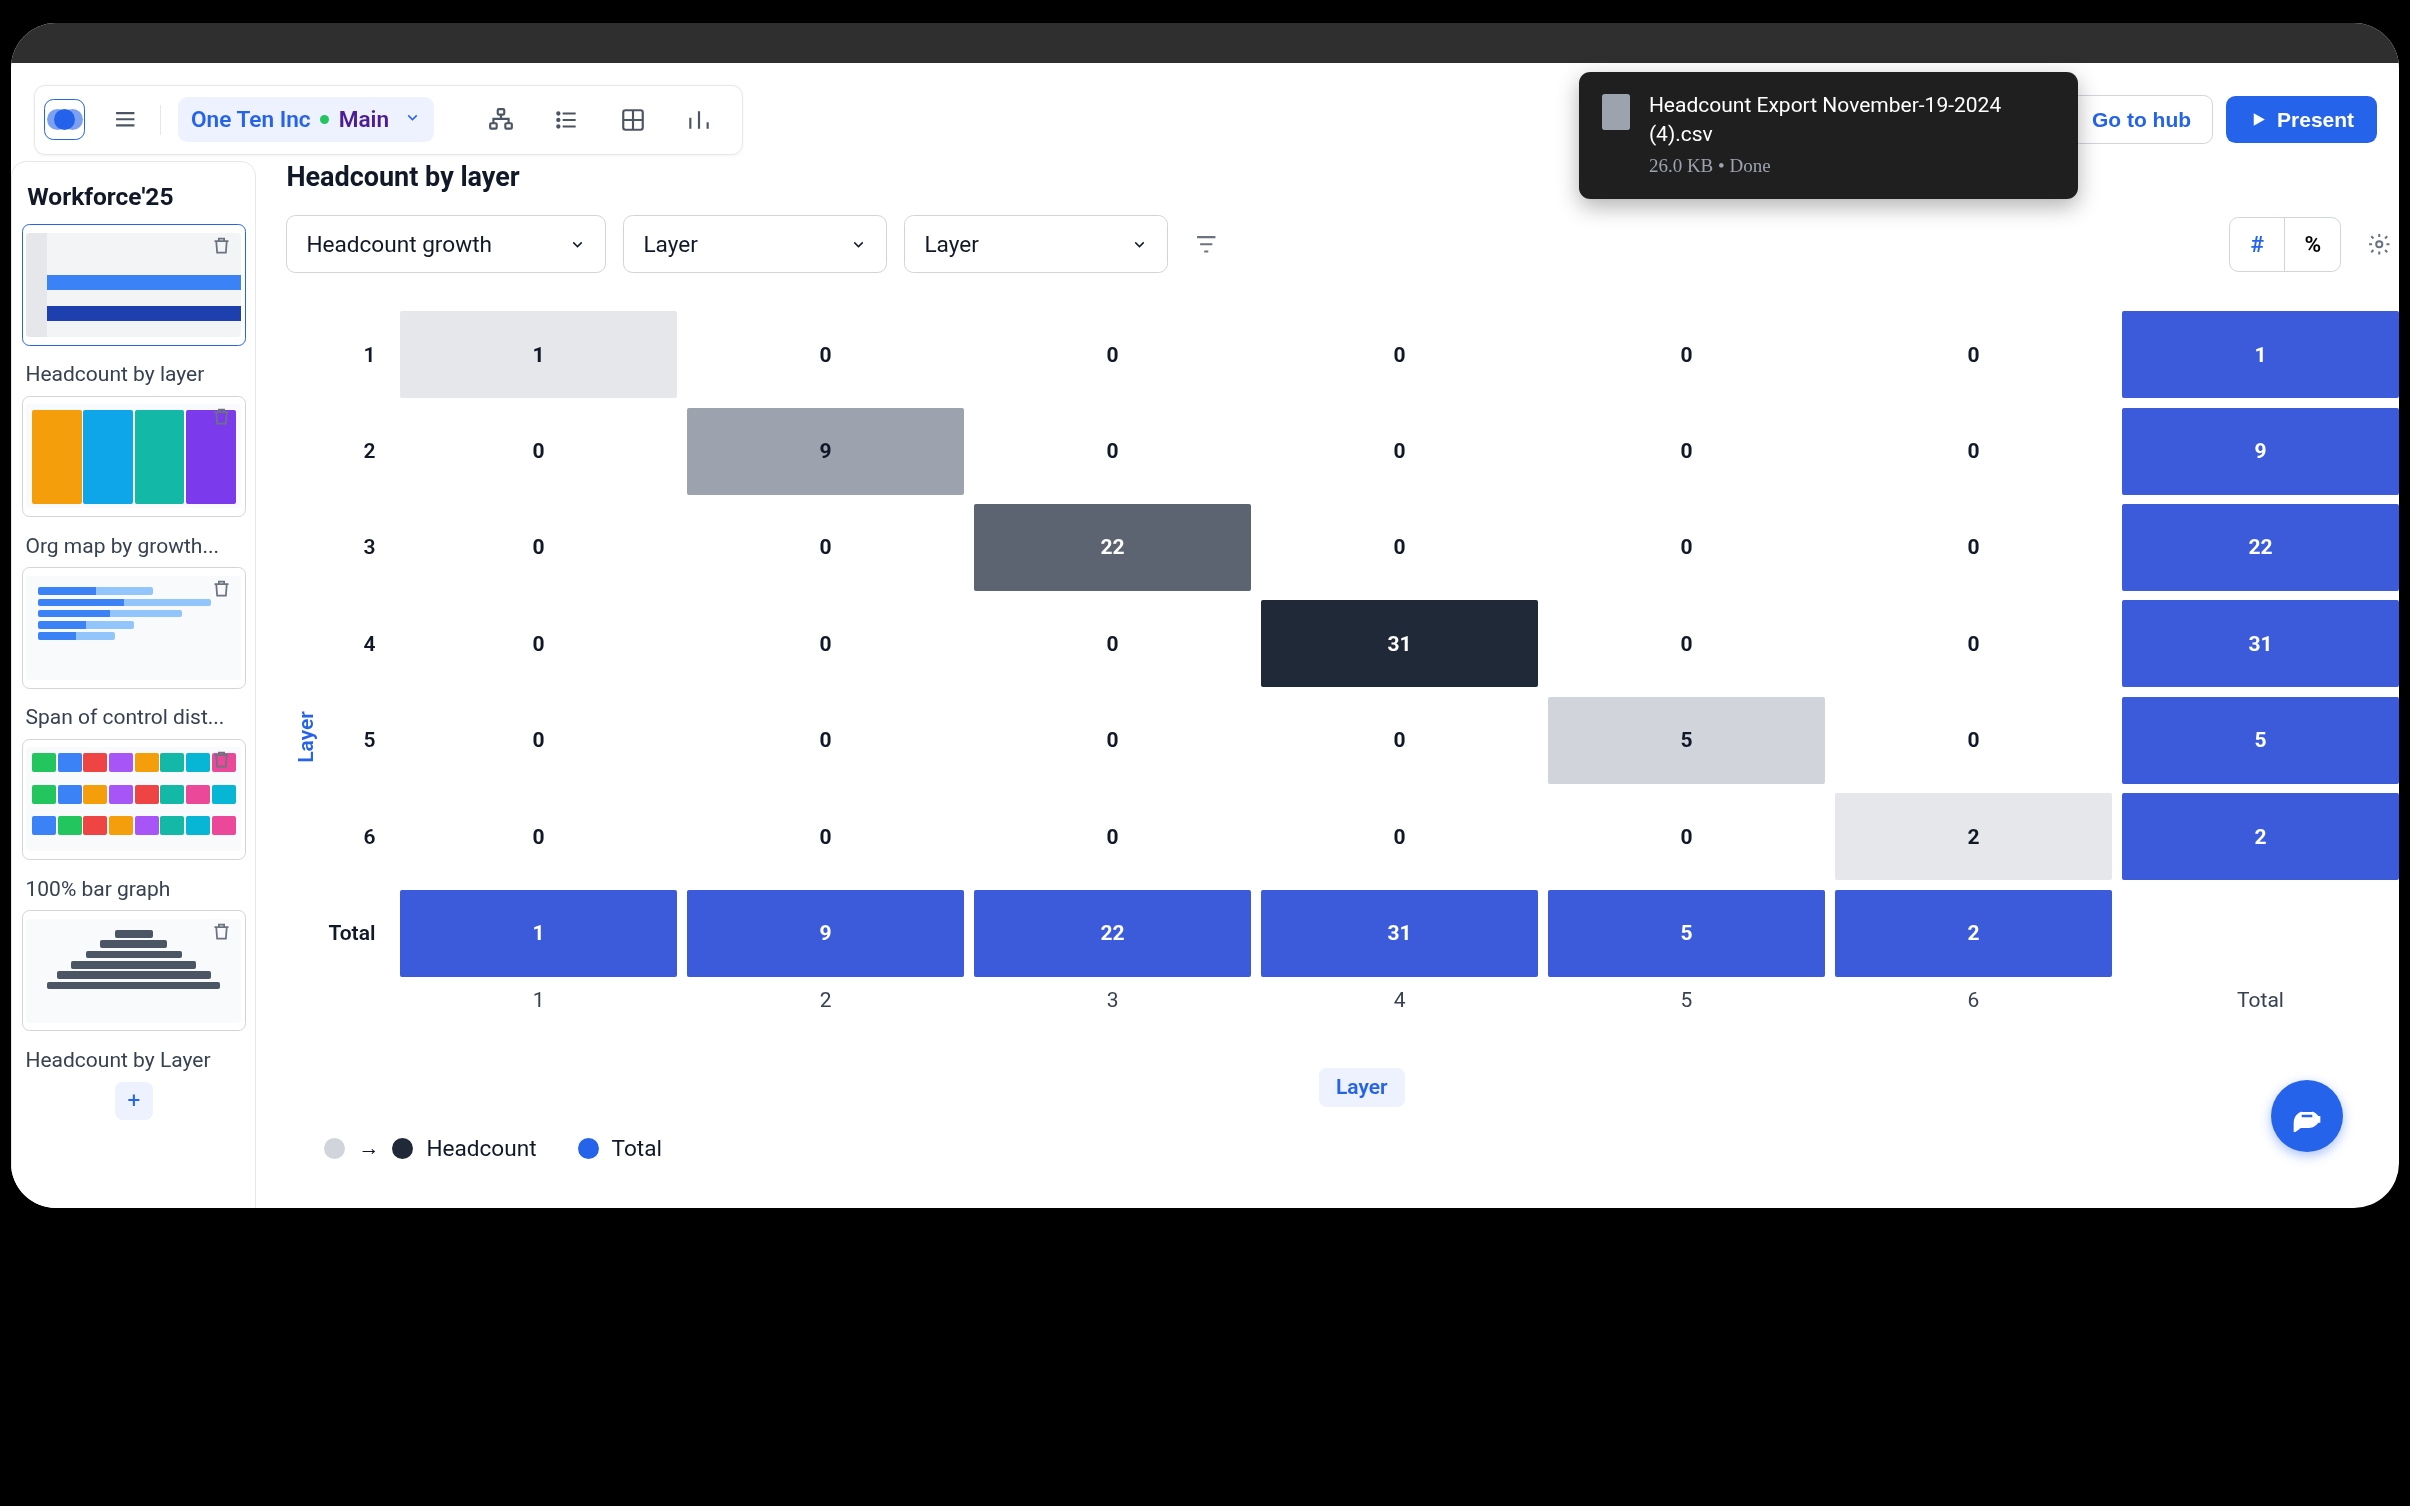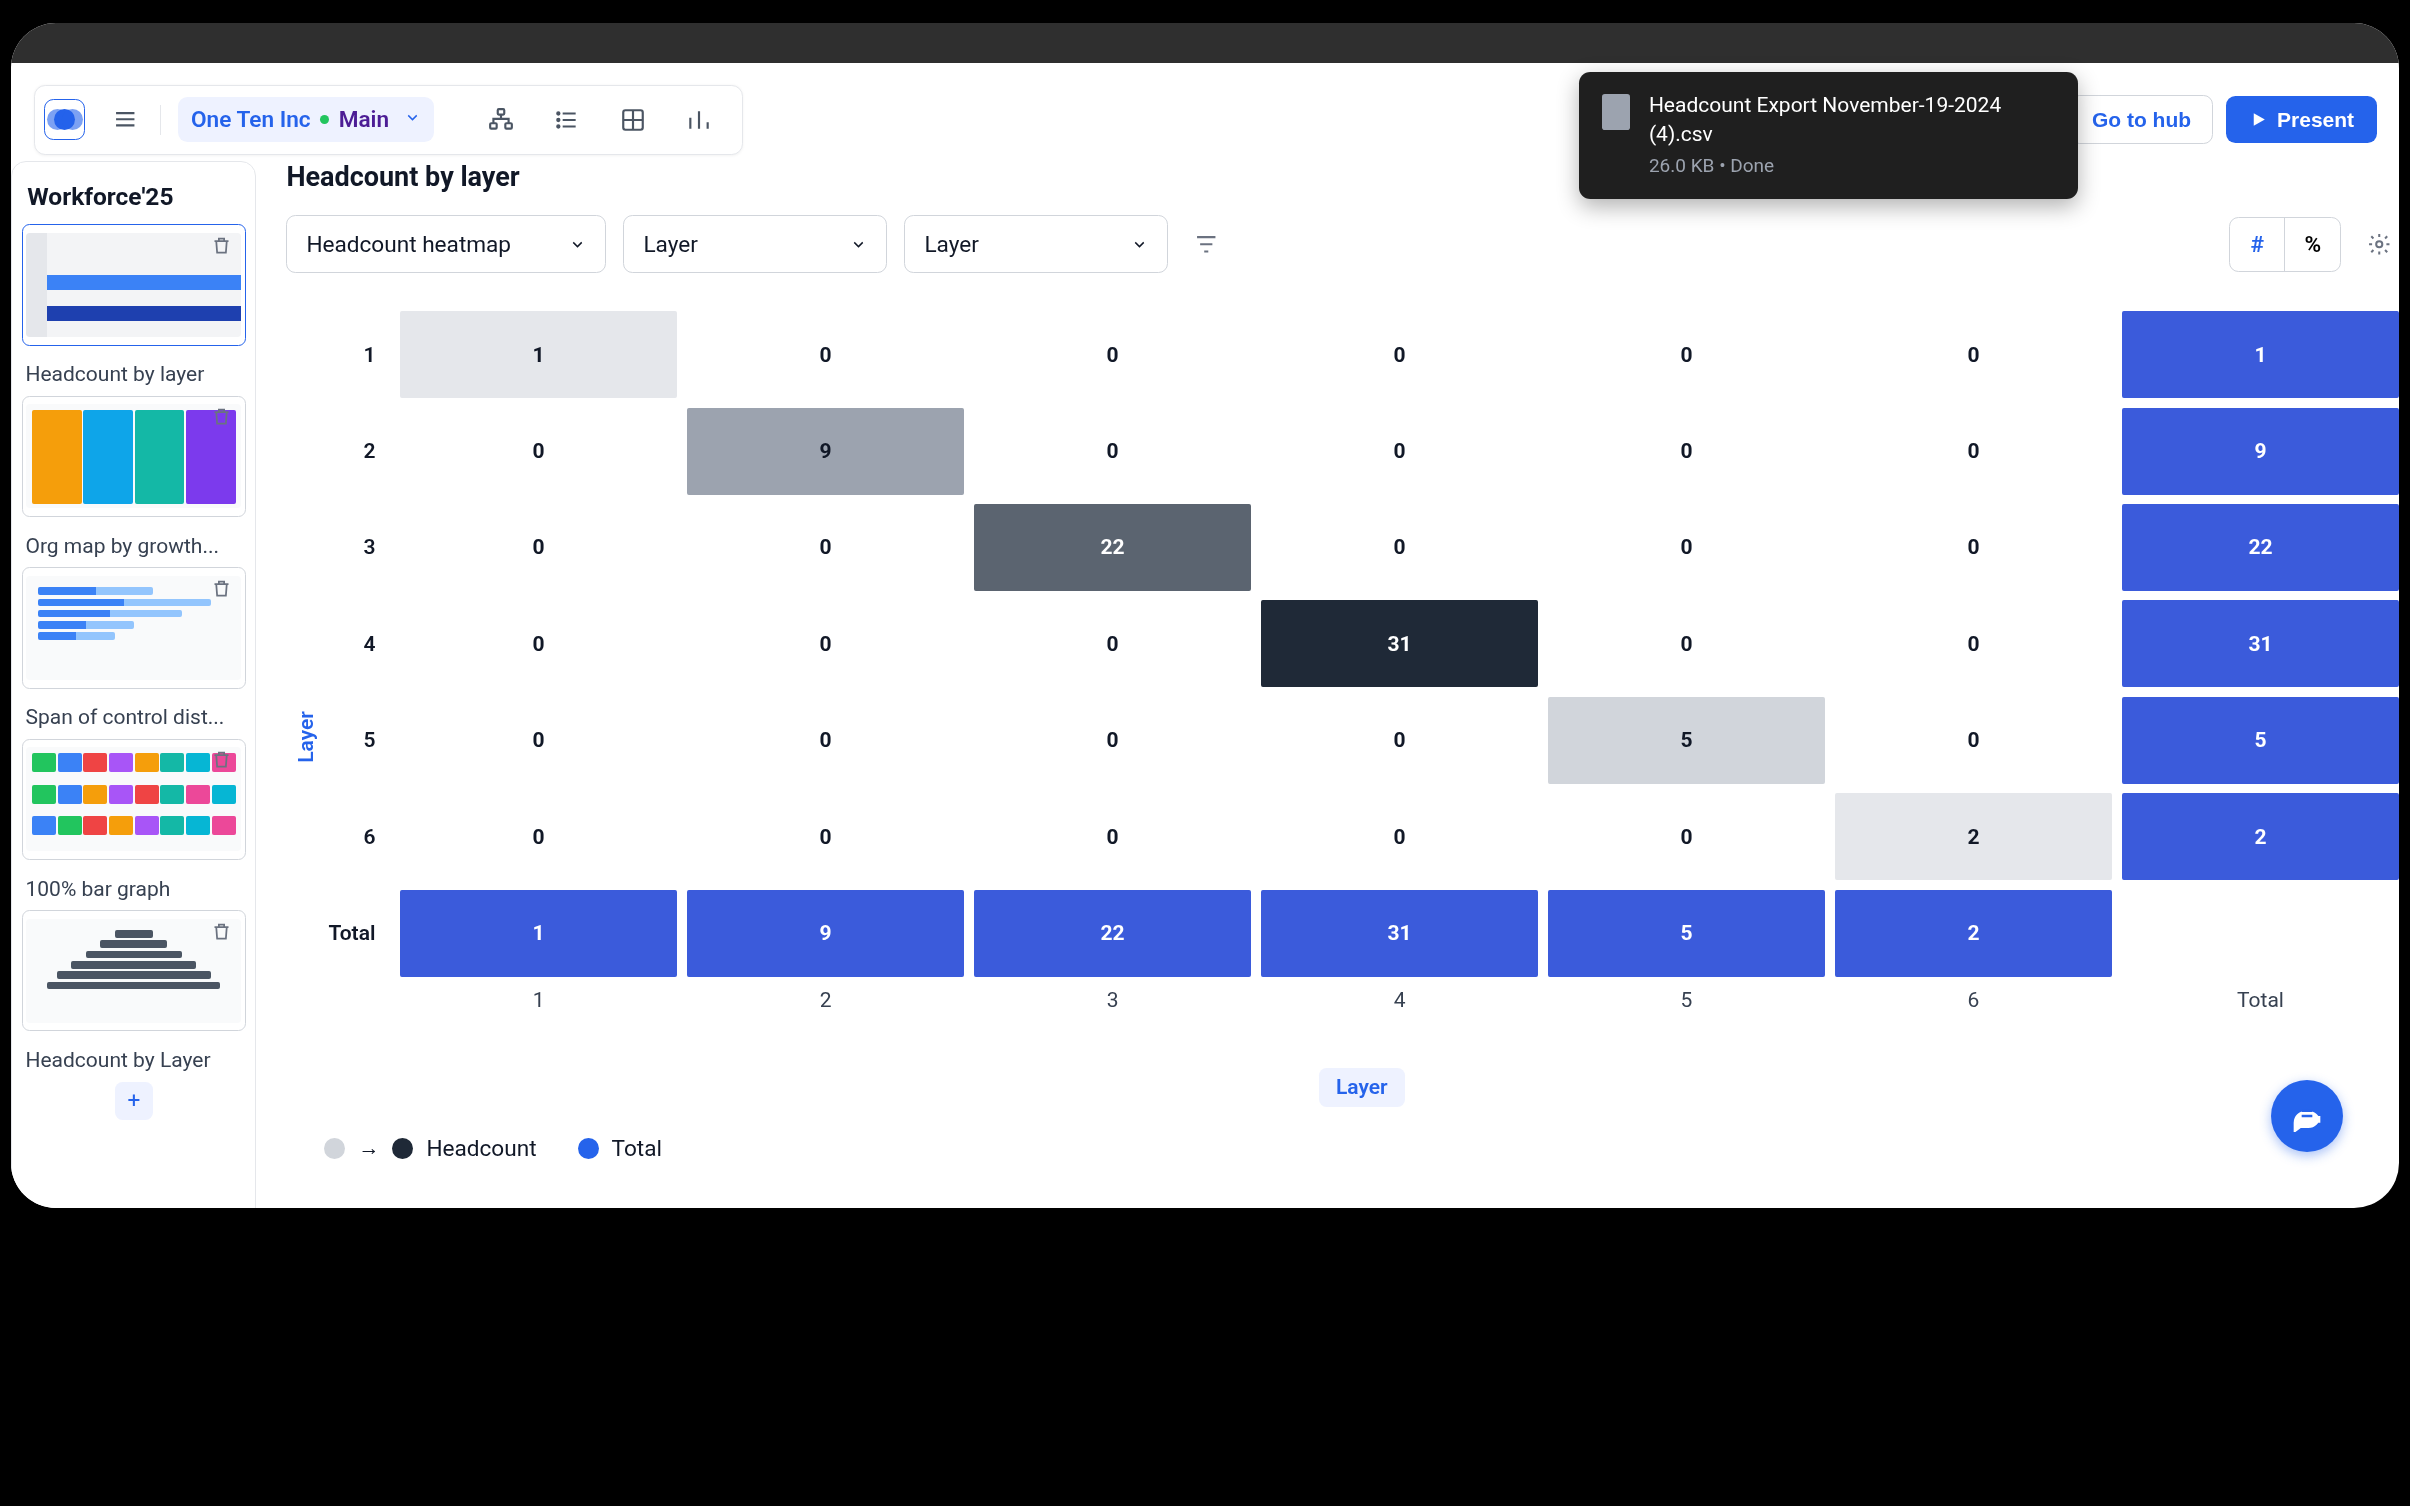--- a/index.html
+++ b/index.html
@@ -26,21 +26,21 @@
 
 .topbar-right { margin-left: auto; display: flex; align-items: center; gap: 13px; }
 .btn-hub { padding: 11.3px 21px; border: 0.9px solid #d1d5db; border-radius: 9.4px; color: #2563eb; font-weight: 600; font-size: 21px; background: #fff; cursor: pointer; }
 .btn-present { padding: 11.3px 22.6px; background: #2563eb; color: #fff; border: none; border-radius: 9.4px; font-weight: 600; font-size: 21px; display: flex; align-items: center; gap: 9.4px; cursor: pointer; }
 
 
 .toast { position: absolute; top: 49px; left: 1568px; width: 499px; background: #1f1f1f; border-radius: 11.3px; padding: 19px 22.6px; display: flex; align-items: start; gap: 19px; z-index: 10; box-shadow: 0 7.5px 22.6px rgba(0,0,0,0.3); }
 .toast-icon { width: 28px; height: 36px; background: #9ca3af; border-radius: 2.8px; flex-shrink: 0; margin-top: 3.8px; }
 .toast-body { color: #fff; font-size: 21px; line-height: 1.4; }
 .toast-filename { white-space: normal; }
-.toast-meta { color: #9ca3af; font-size: 19px; margin-top: 3.8px; }
+.toast-meta { color: #9ca3af; font-size: 19px; margin-top: 3.8px; font-family: Liberation Serif, serif; }
 
 
 .content { display: flex; gap: 22.6px; margin-top: 98px; height: calc(100% - 98px); }
 
 
 .sidebar { width: 245px; background: #fff; border: 0.9px solid #e5e7eb; border-radius: 15px; padding: 17px 9.4px; flex-shrink: 0; overflow-y: auto; }
 .sidebar-title { font-size: 24.5px; font-weight: 700; color: #111827; padding: 3.8px 5.6px 13px; }
 .thumb { border: 0.9px solid #d1d5db; border-radius: 7.5px; margin-bottom: 11.3px; cursor: pointer; position: relative; padding: 3.8px 0; }
 .thumb.active { border: 1.9px solid #2563eb; }
 .thumb-img { height: 104px; margin: 3.8px; border-radius: 3.8px; background: #f9fafb; position: relative; overflow: hidden; font-size: 0; }
@@ -276,21 +276,21 @@
       </div>
 
       <div class="add-btn">+</div>
     </div>
 
     <div class="main">
       <div class="main-title">Headcount by layer</div>
 
       <div class="controls">
         <div class="dropdown">
-          <span>Headcount heatmap</span>
+          <span>Headcount growth</span>
           <svg width="17" height="17" viewBox="0 0 24 24">
               <path d="M6 9l6 6 6-6"></path>
             </svg>
         </div>
         <div class="dropdown sm">
           <span>Layer</span>
           <svg width="17" height="17" viewBox="0 0 24 24">
               <path d="M6 9l6 6 6-6"></path>
             </svg>
         </div>

